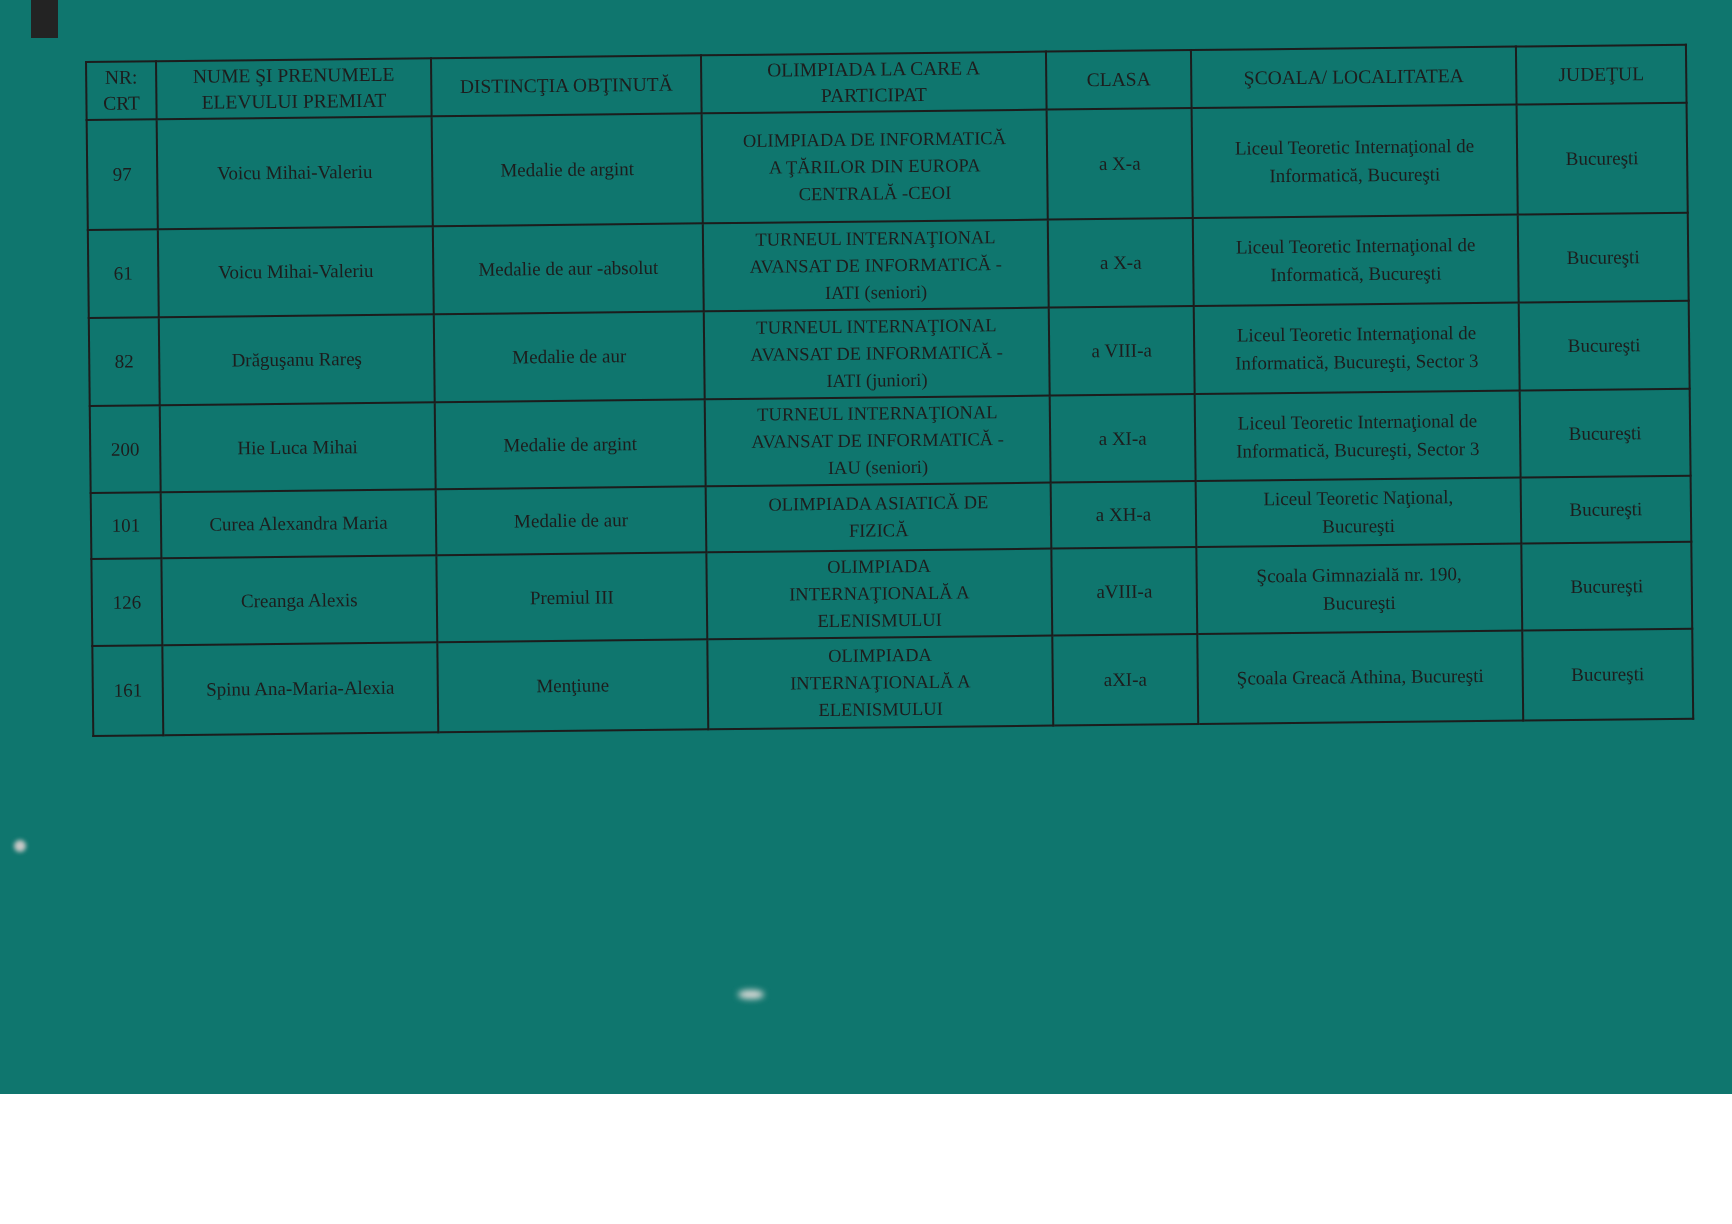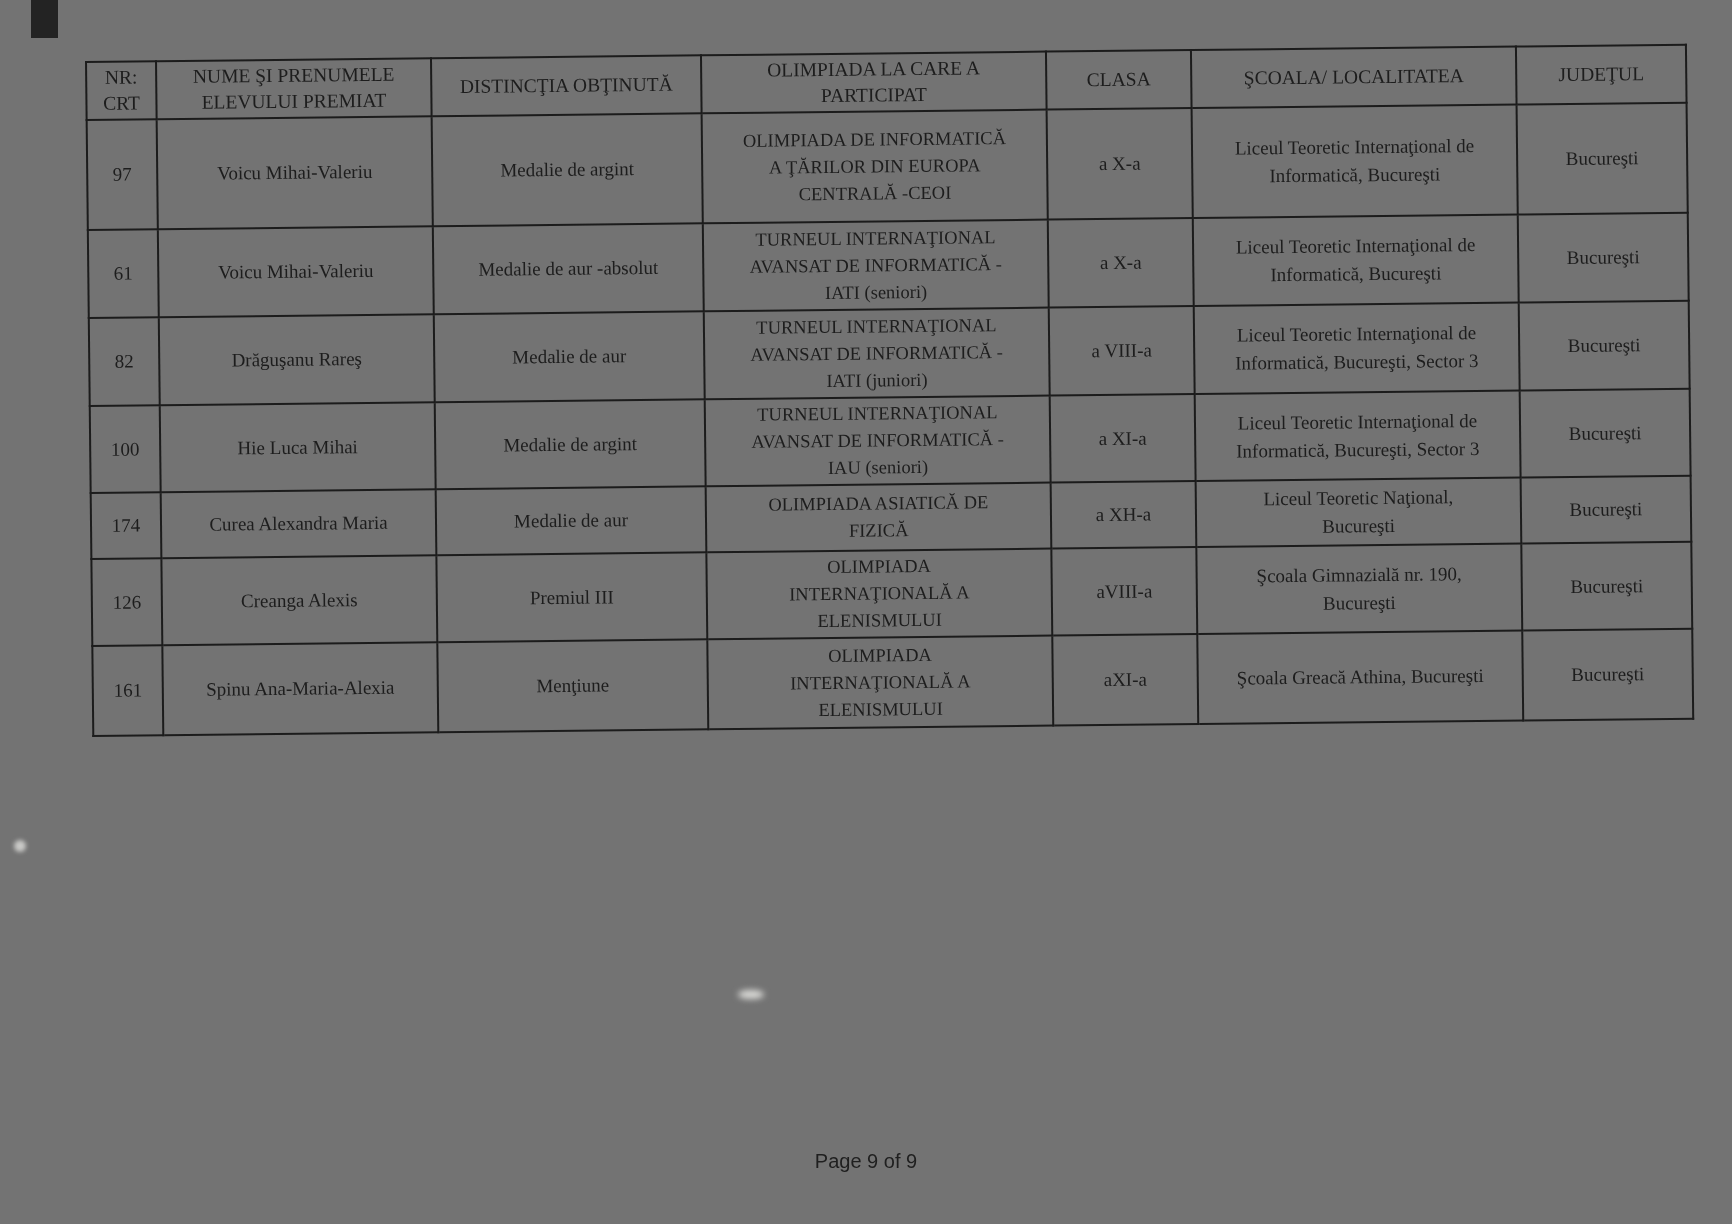--- a/index.html
+++ b/index.html
@@ -3,22 +3,22 @@
 <meta charset="utf-8">
 <style>
   html, body {
     margin: 0;
     padding: 0;
     background: #ffffff;
   }
   .page {
     position: relative;
     width: 1732px;
-    height: 1224px;
-    background: #737373;
+    height: 1094px;
+    background: #0f766e;
     overflow: hidden;
     font-family: "Liberation Serif", "DejaVu Serif", serif;
     color: #1d1d1d;
   }
   
   .artifact-bar {
     position: absolute;
     left: 31px;
     top: 0;
     width: 27px;
@@ -165,33 +165,33 @@
           <td>Medalie de aur</td>
           <td class="olimp">TURNEUL INTERNAŢIONAL
 AVANSAT DE INFORMATICĂ -
 IATI (juniori)</td>
           <td>a VIII-a</td>
           <td>Liceul Teoretic Internaţional de
 Informatică, Bucureşti, Sector 3</td>
           <td>Bucureşti</td>
         </tr>
         <tr>
-          <td>100</td>
+          <td>200</td>
           <td>Hie Luca Mihai</td>
           <td>Medalie de argint</td>
           <td class="olimp">TURNEUL INTERNAŢIONAL
 AVANSAT DE INFORMATICĂ -
 IAU (seniori)</td>
           <td>a XI-a</td>
           <td>Liceul Teoretic Internaţional de
 Informatică, Bucureşti, Sector 3</td>
           <td>Bucureşti</td>
         </tr>
         <tr>
-          <td>174</td>
+          <td>101</td>
           <td>Curea Alexandra Maria</td>
           <td>Medalie de aur</td>
           <td class="olimp">OLIMPIADA ASIATICĂ DE
 FIZICĂ</td>
           <td>a XH-a</td>
           <td>Liceul Teoretic Naţional,
 Bucureşti</td>
           <td>Bucureşti</td>
         </tr>
         <tr>

